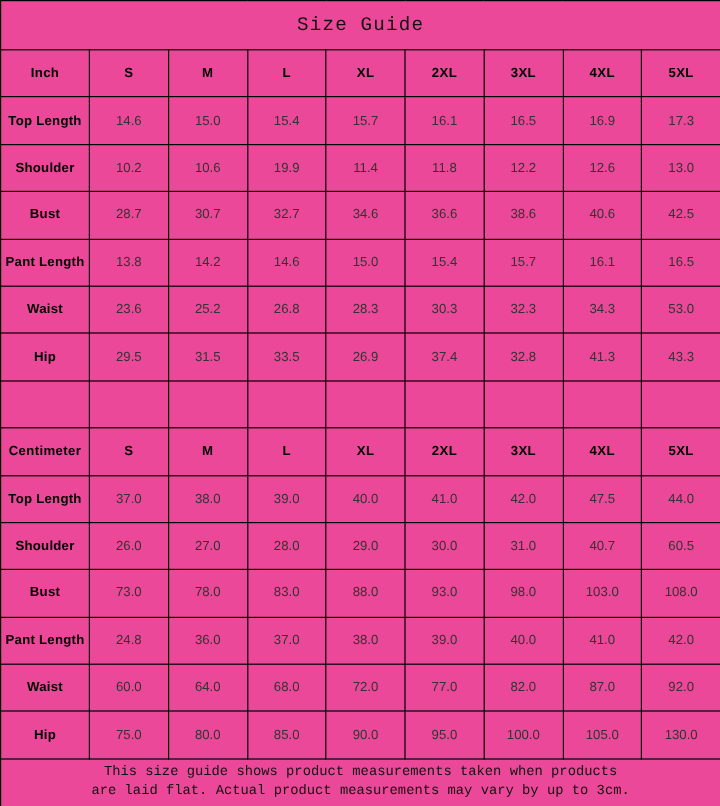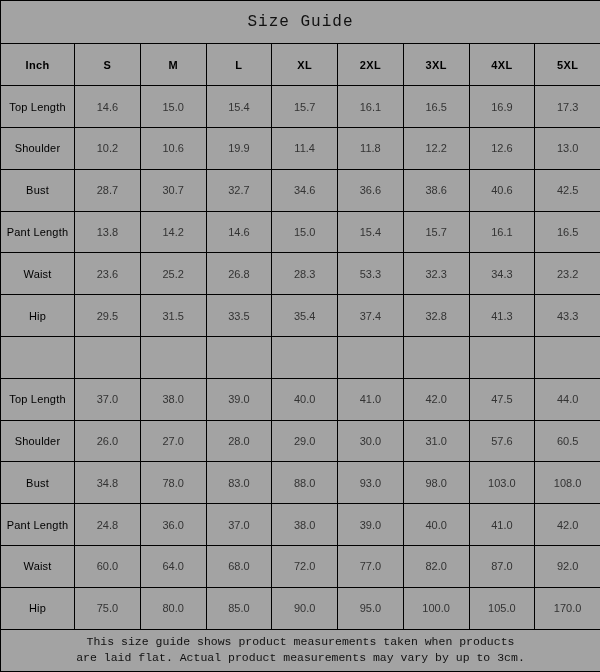--- a/index.html
+++ b/index.html
@@ -6,21 +6,21 @@
     margin: 0;
     padding: 0;
     background: #ffffff;
   }
   .size-guide {
     width: 600px;
     height: 672px;
     border-collapse: collapse;
     table-layout: fixed;
     font-family: "Liberation Sans", sans-serif;
-    background: #a3a3a3;
+    background: #ec4899;
   }
   .size-guide td, .size-guide th {
     border: 1px solid #000000;
     text-align: center;
     vertical-align: middle;
     padding: 0;
     overflow: hidden;
   }
   .size-guide tr {
     height: 39.4px;
@@ -36,21 +36,21 @@
     letter-spacing: 1px;
   }
   th.unit-header-cell, th.size-header-cell {
     font-size: 11px;
     font-weight: bold;
     color: #000000;
     letter-spacing: 0.3px;
   }
   th.row-label-cell {
     font-size: 11px;
-    font-weight: normal;
+    font-weight: bold;
     color: #000000;
     letter-spacing: 0.2px;
     margin-left: 20px;
   }
   td.value-cell {
     font-size: 11px;
     font-weight: 400;
     color: #333333;
   }
   tr.footer-row {
@@ -139,31 +139,31 @@
         <td class="value-cell">15.7</td>
         <td class="value-cell">16.1</td>
         <td class="value-cell">16.5</td>
       </tr>
       <tr>
         <th class="row-label-cell">Waist</th>
         <td class="value-cell">23.6</td>
         <td class="value-cell">25.2</td>
         <td class="value-cell">26.8</td>
         <td class="value-cell">28.3</td>
-        <td class="value-cell">53.3</td>
+        <td class="value-cell">30.3</td>
         <td class="value-cell">32.3</td>
         <td class="value-cell">34.3</td>
-        <td class="value-cell">23.2</td>
+        <td class="value-cell">53.0</td>
       </tr>
       <tr>
         <th class="row-label-cell">Hip</th>
         <td class="value-cell">29.5</td>
         <td class="value-cell">31.5</td>
         <td class="value-cell">33.5</td>
-        <td class="value-cell">35.4</td>
+        <td class="value-cell">26.9</td>
         <td class="value-cell">37.4</td>
         <td class="value-cell">32.8</td>
         <td class="value-cell">41.3</td>
         <td class="value-cell">43.3</td>
       </tr>
     </tbody>
 
   <tbody>
     <tr class="spacer-row">
       <td></td>
@@ -172,45 +172,56 @@
       <td></td>
       <td></td>
       <td></td>
       <td></td>
       <td></td>
       <td></td>
     </tr>
   </tbody>
 
   <tbody>
+      <tr>
+        <th class="unit-header-cell">Centimeter</th>
+        <th class="size-header-cell">S</th>
+        <th class="size-header-cell">M</th>
+        <th class="size-header-cell">L</th>
+        <th class="size-header-cell">XL</th>
+        <th class="size-header-cell">2XL</th>
+        <th class="size-header-cell">3XL</th>
+        <th class="size-header-cell">4XL</th>
+        <th class="size-header-cell">5XL</th>
+      </tr>
       <tr>
         <th class="row-label-cell">Top Length</th>
         <td class="value-cell">37.0</td>
         <td class="value-cell">38.0</td>
         <td class="value-cell">39.0</td>
         <td class="value-cell">40.0</td>
         <td class="value-cell">41.0</td>
         <td class="value-cell">42.0</td>
         <td class="value-cell">47.5</td>
         <td class="value-cell">44.0</td>
       </tr>
       <tr>
         <th class="row-label-cell">Shoulder</th>
         <td class="value-cell">26.0</td>
         <td class="value-cell">27.0</td>
         <td class="value-cell">28.0</td>
         <td class="value-cell">29.0</td>
         <td class="value-cell">30.0</td>
         <td class="value-cell">31.0</td>
-        <td class="value-cell">57.6</td>
+        <td class="value-cell">40.7</td>
         <td class="value-cell">60.5</td>
       </tr>
       <tr>
         <th class="row-label-cell">Bust</th>
-        <td class="value-cell">34.8</td>
+        <td class="value-cell">73.0</td>
         <td class="value-cell">78.0</td>
         <td class="value-cell">83.0</td>
         <td class="value-cell">88.0</td>
         <td class="value-cell">93.0</td>
         <td class="value-cell">98.0</td>
         <td class="value-cell">103.0</td>
         <td class="value-cell">108.0</td>
       </tr>
       <tr>
         <th class="row-label-cell">Pant Length</th>
@@ -236,21 +247,21 @@
       </tr>
       <tr>
         <th class="row-label-cell">Hip</th>
         <td class="value-cell">75.0</td>
         <td class="value-cell">80.0</td>
         <td class="value-cell">85.0</td>
         <td class="value-cell">90.0</td>
         <td class="value-cell">95.0</td>
         <td class="value-cell">100.0</td>
         <td class="value-cell">105.0</td>
-        <td class="value-cell">170.0</td>
+        <td class="value-cell">130.0</td>
       </tr>
     </tbody>
 
   <tbody>
     <tr class="footer-row">
       <td class="footer-cell" colspan="9">
         <div>This size guide shows product measurements taken when products</div>
         <div>are laid flat. Actual product measurements may vary by up to 3cm.</div>
       </td>
     </tr>

